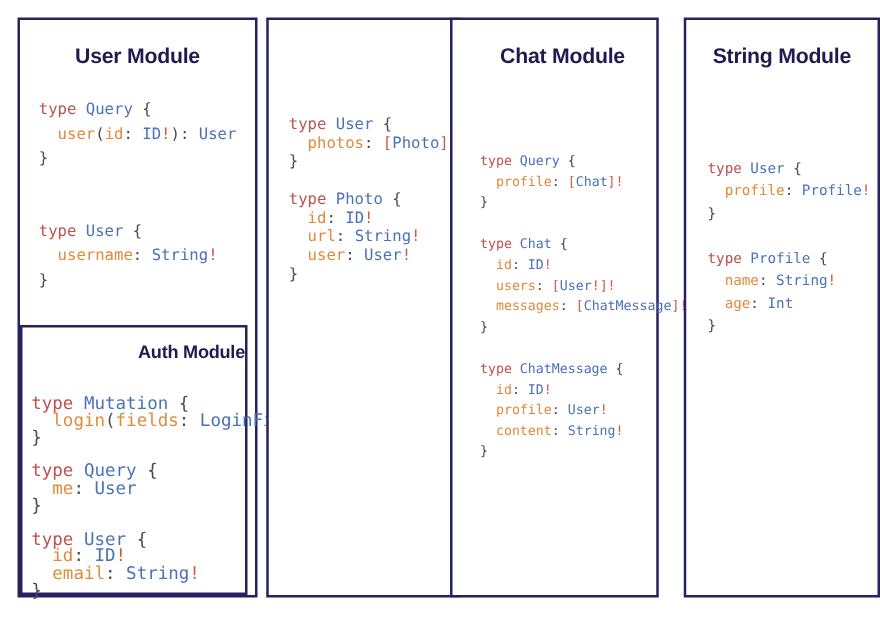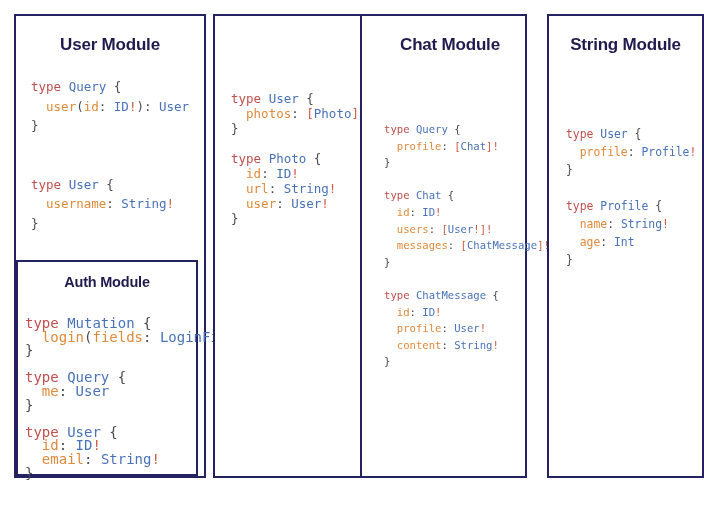--- a/index.html
+++ b/index.html
@@ -68,21 +68,21 @@
   #card-auth {
     position: absolute;
     left: 0px;
     top: 244px;
     width: 182px;
     height: 216px;
     background: #ffffff;
     border: 2px solid #242260;
     box-sizing: border-box;
   }
-  #card-auth .module-title { margin-top: 12px; font-size: 14.5px; }
+  #card-auth .module-title { margin-top: 12px; font-size: 14.5px; text-align: right; }
   #card-auth .code-block {
     font-size: 14px;
     line-height: 13.6px;
     margin-top: 27px;
     margin-left: 7px;
   }
 
   
   #card-gallery    { left: 213px; top: 14px;  width: 156px; height: 464px; }
   #card-gallery .module-title { margin-top: 19px; }

